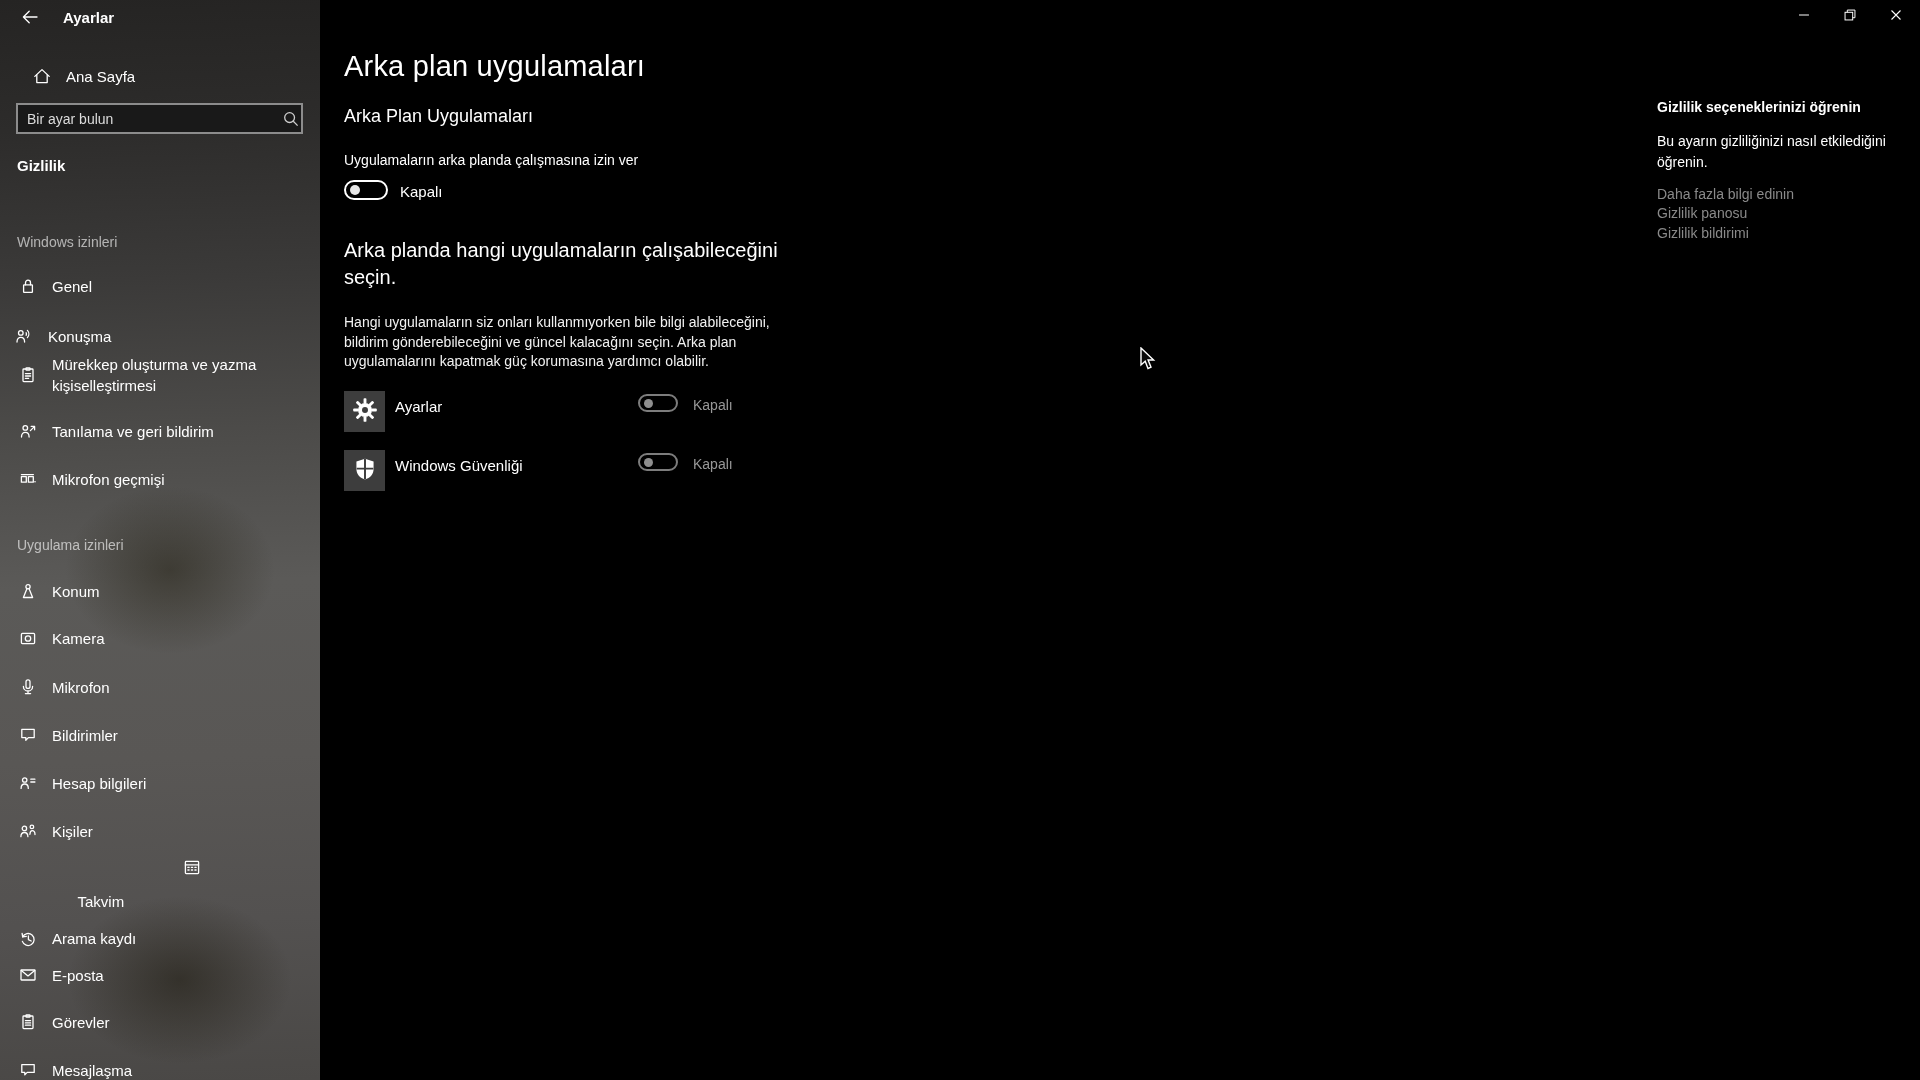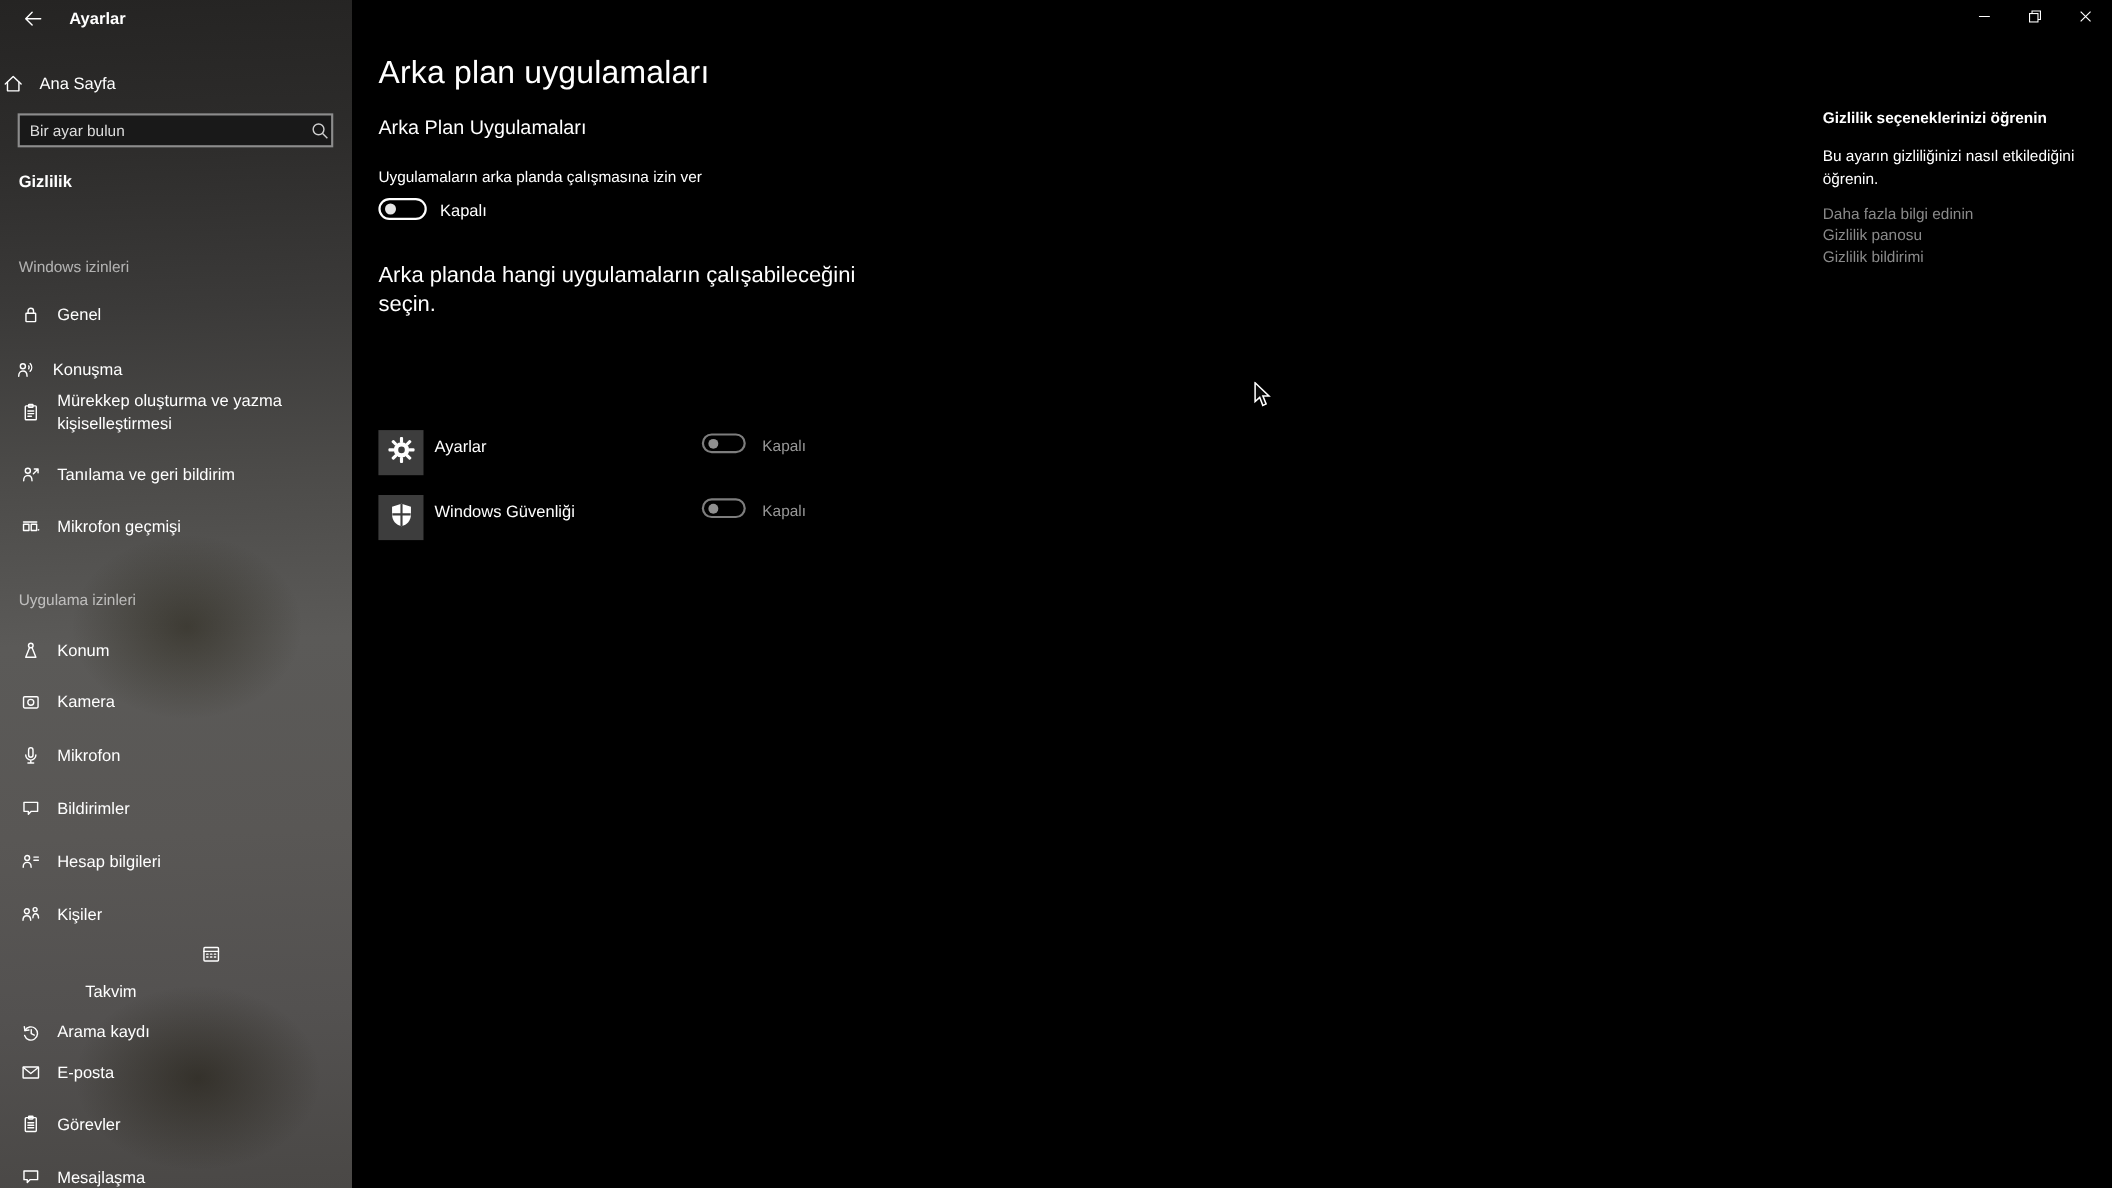--- a/index.html
+++ b/index.html
@@ -24,21 +24,21 @@
     top:430px; height:280px;
     background:radial-gradient(ellipse 150px 120px at 170px 140px, rgba(28,24,10,0.45), rgba(28,24,10,0) 70%);
   }
   .sidebar::after {
     top:860px; height:260px;
     background:radial-gradient(ellipse 160px 120px at 180px 120px, rgba(25,21,10,0.5), rgba(25,21,10,0) 70%);
   }
   .back-btn { position:absolute; left:10px; top:4px; width:40px; height:26px; display:flex; align-items:center; justify-content:center; z-index:3; }
   .app-title { position:absolute; left:63px; top:9px; font-size:15px; font-weight:700; z-index:3; }
   .side-inner { position:absolute; inset:0; z-index:2; }
-  .home-row { position:absolute; left:0; top:58px; width:320px; height:36px; display:flex; align-items:center; padding-left:2px; gap:14px; font-size:15px; }
+  .home-row { position:absolute; left:0; top:58px; width:320px; height:36px; display:flex; align-items:center; padding-left:32px; gap:14px; font-size:15px; }
   .search-box {
     position:absolute; left:16px; top:103px; width:287px; height:31px;
     background:#191919; border:2px solid #8c8c8c; display:flex; align-items:center;
   }
   .search-box input {
     flex:1; background:transparent; border:none; outline:none; color:#f0abfc;
     font-size:14px; padding:0 8px 0 9px; font-family:inherit;
   }
   .search-box input::placeholder { color:#dcdcdc; opacity:1; }
   .search-icon-wrap { width:28px; display:flex; justify-content:center; align-items:center; }
@@ -312,20 +312,23 @@
   <h2 class="h2 sec1-h">Arka Plan Uygulamaları</h2>
 
   <div class="master-label">Uygulamaların arka planda çalışmasına izin ver</div>
   <div class="toggle toggle-master">
       <span class="knob"></span>
     </div>
   <div class="master-state">Kapalı</div>
 
   <div class="choose-heading">Arka planda hangi uygulamaların çalışabileceğini
 seçin.</div>
+  <div class="description">Hangi uygulamaların siz onları kullanmıyorken bile bilgi alabileceğini,
+bildirim gönderebileceğini ve güncel kalacağını seçin. Arka plan
+uygulamalarını kapatmak güç korumasına yardımcı olabilir.</div>
 
   <div id="app-list">
       <div class="app-row" style="top: 391px;">
     <div class="app-tile">
           <span><svg viewBox="0 0 20 20">
               <g fill="#fff">
                 <circle cx="10" cy="10" r="5.4"></circle>
                 <g>
                   <rect x="8.9" y="0.9" width="2.2" height="4.2" rx="0.7" transform="rotate(0 10 10)"></rect>
                   <rect x="8.9" y="0.9" width="2.2" height="4.2" rx="0.7" transform="rotate(45 10 10)"></rect>

